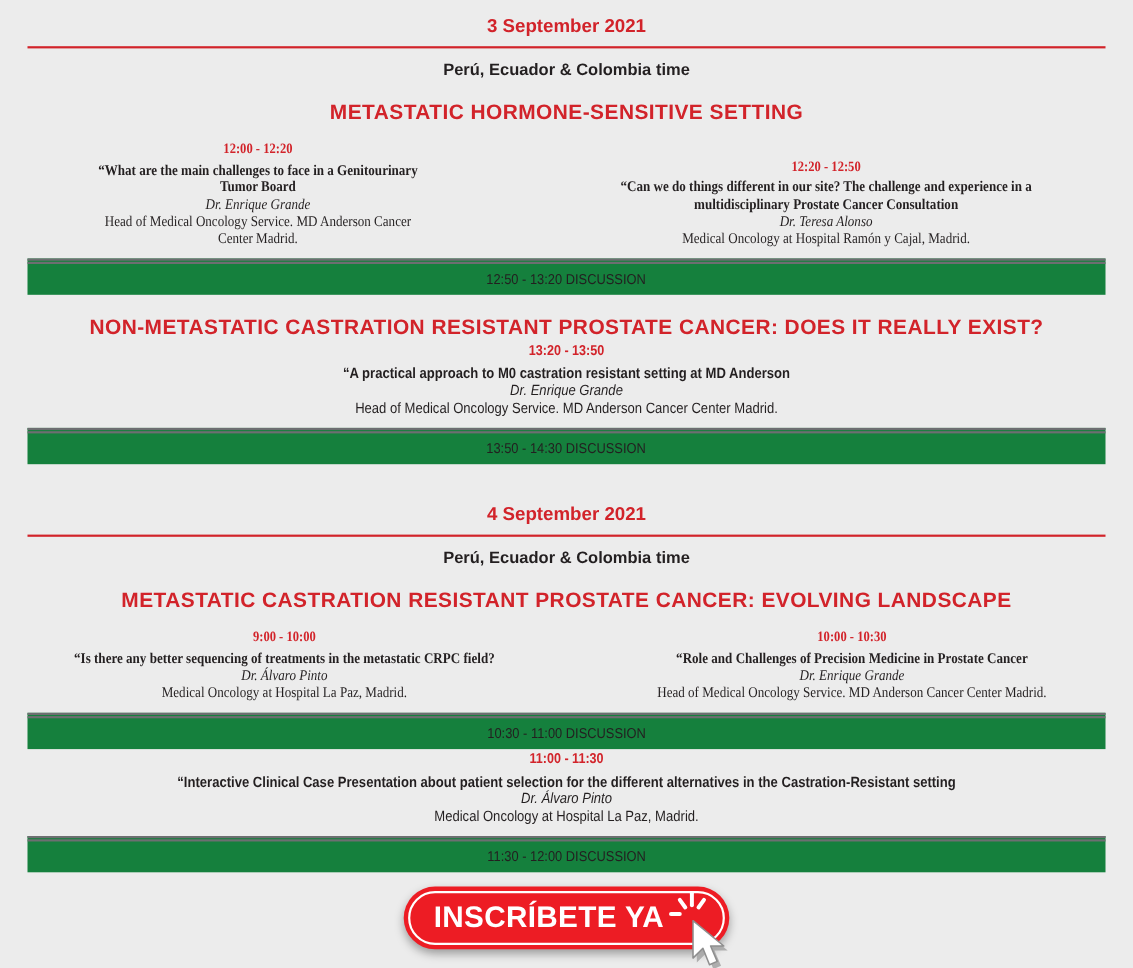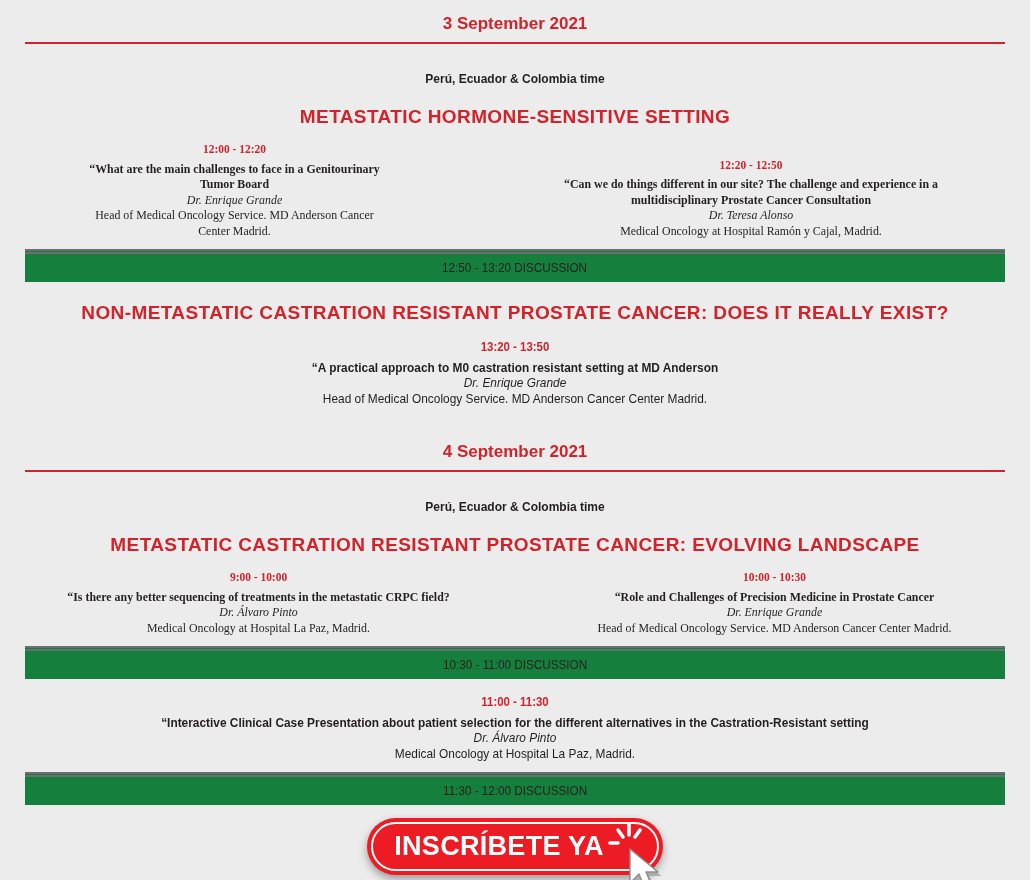--- a/index.html
+++ b/index.html
@@ -11,22 +11,22 @@
     overflow:hidden;
   }
   .day-title {
     text-align:center; color:#d2232a;
     font-size:17px; font-weight:bold;
   }
   .day-title.first { padding-top:14px; }
   .day-title.second { padding-top:36px; }
   .rule-red { height:2px; background:#d2232a; margin:8px 25px 0 25px; }
   .tz {
-    margin-top:28px; text-align:center;
-    font-size:12px; font-weight:bold; color:#231f20;
+    margin-top:11px; text-align:center;
+    font-size:15px; font-weight:bold; color:#231f20;
   }
   .sec-heading {
     margin-top:20px; text-align:center;
     font-size:19px; font-weight:bold; color:#d2232a;
     letter-spacing:0.4px;
   }
   .row { display:flex; align-items:flex-end; margin-top:13px;font-family:Liberation Serif, serif; }
   .row--d1 .col-l { flex:0 0 45.6%; }
   .row--d2 .col-l { flex:0 0 50.2%; }
   .col-r { flex:1 1 auto; }
@@ -34,21 +34,21 @@
   .session { font-size:13.5px; line-height:15.5px; text-align:center; }
   .inner { margin:0 auto; transform:scaleX(0.88); transform-origin:50% 0; }
   .inner.w-d1l { max-width:355px; }
   .inner.w-d1r { max-width:500px; }
   .inner.w-d2l { max-width:560px; }
   .inner.w-d2r { max-width:520px; }
   .inner.w-single { max-width:980px; }
   .time { color:#d2232a; font-weight:bold; font-size:13px; margin-bottom:4px; }
   .s-title { font-weight:bold; }
   .s-speaker { font-style:italic; }
-  .single { margin-top:15px; }
+  .single { margin-top:1px; }
   .single .time { margin-bottom:5px; }
   .discussion {
     margin:11px 25px 0 25px;
     background:#15803d;
     border-top:5px double #6d6e71;
     text-align:center;
     font-size:13px;
     padding:6px 0 7px 0;
   }
   .discussion span { display:inline-block; transform:scaleX(0.9); }
@@ -119,20 +119,23 @@
 
     <div class="session single">
       <div class="inner w-single">
         <div class="time">13:20 - 13:50</div>
         <div class="s-title">“A practical approach to M0 castration resistant setting at MD Anderson</div>
         <div class="s-speaker">Dr. Enrique Grande</div>
         <div class="s-affil">Head of Medical Oncology Service. MD Anderson Cancer Center Madrid.</div>
       </div>
     </div>
 
+    <div class="discussion">
+      <span>13:50 - 14:30 DISCUSSION</span>
+    </div>
   </section>
 
   <section>
     <div class="day-title second">4 September 2021</div>
     <div class="rule-red"></div>
     <div class="tz">Perú, Ecuador &amp; Colombia time</div>
 
     <div class="sec-heading">METASTATIC CASTRATION RESISTANT PROSTATE CANCER: EVOLVING LANDSCAPE</div>
 
     <div class="row row--d2">

